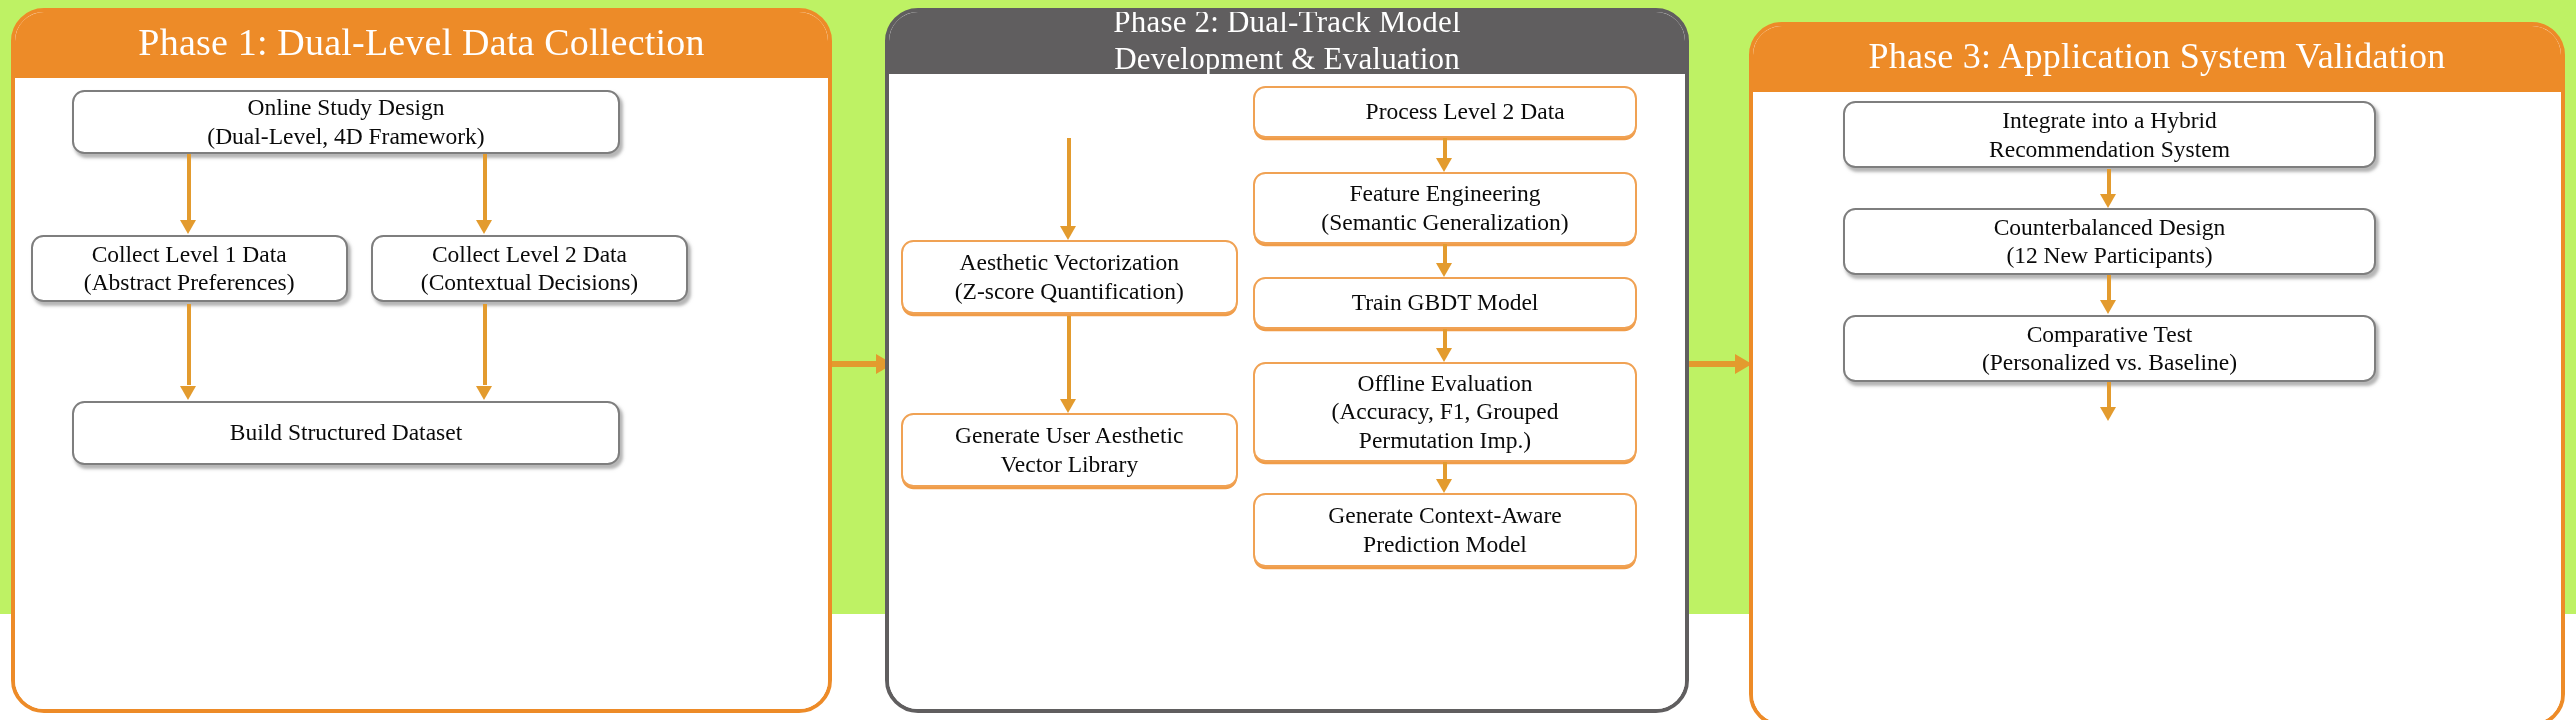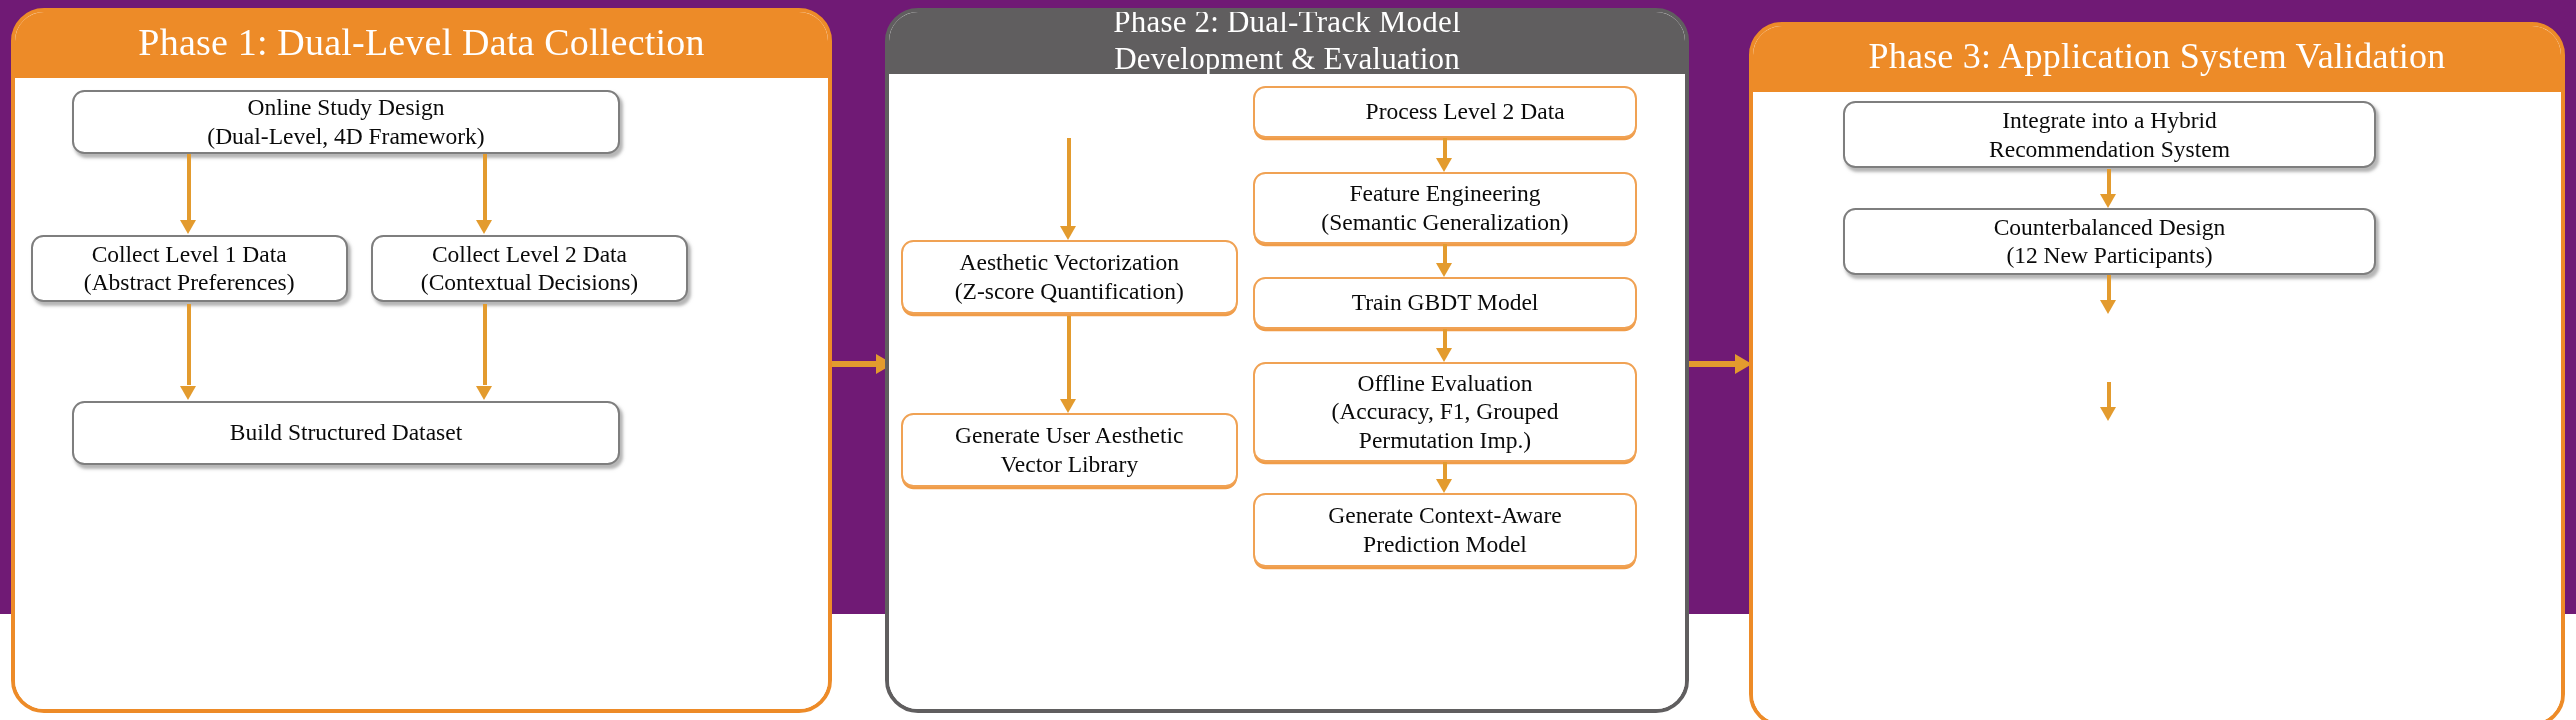--- a/index.html
+++ b/index.html
@@ -11,21 +11,21 @@
     width: 2576px;
     height: 721px;
     font-family: "Liberation Serif", "DejaVu Serif", serif;
     overflow: hidden;
   }
 
   #canvas {
     position: relative;
     width: 2576px;
     height: 614px;
-    background: #701a75;
+    background: #bef264;
   }
 
   
   .phase {
     position: absolute;
     box-sizing: border-box;
     border-radius: 33px;
     overflow: hidden;
     background: #ffffff;
   }
@@ -252,20 +252,22 @@
       </div>
 
       <div class="node grayline" style="left:90px; top:116px; width:533px; height:67px; font-size:23.5px;">Counterbalanced Design
 (12 New Participants)</div>
 
       <div class="v-arrow" style="left:356px; top:183px; height:39px;">
         <div class="shaft" style="height:25px;"></div>
         <div class="head"></div>
       </div>
 
+      <div class="node grayline" style="left:90px; top:223px; width:533px; height:67px; font-size:23.5px;">Comparative Test
+(Personalized vs. Baseline)</div>
 
       <div class="v-arrow" style="left:356px; top:290px; height:39px;">
         <div class="shaft" style="height:25px;"></div>
         <div class="head"></div>
       </div>
 
     </div>
   </div>
 
 </div>

